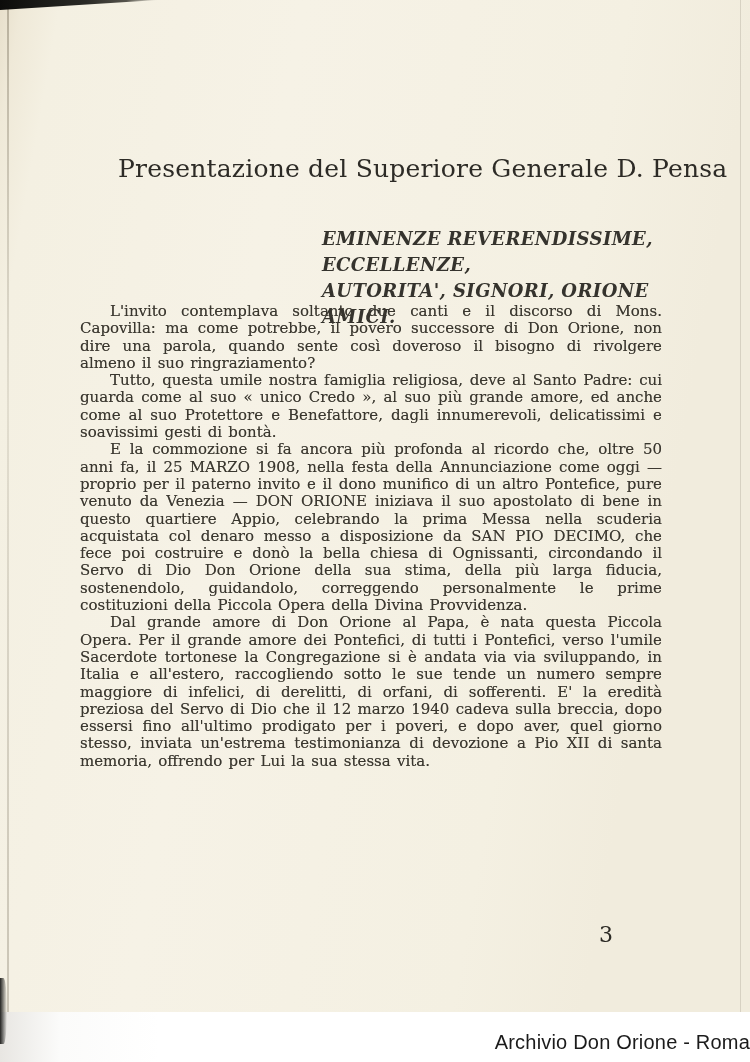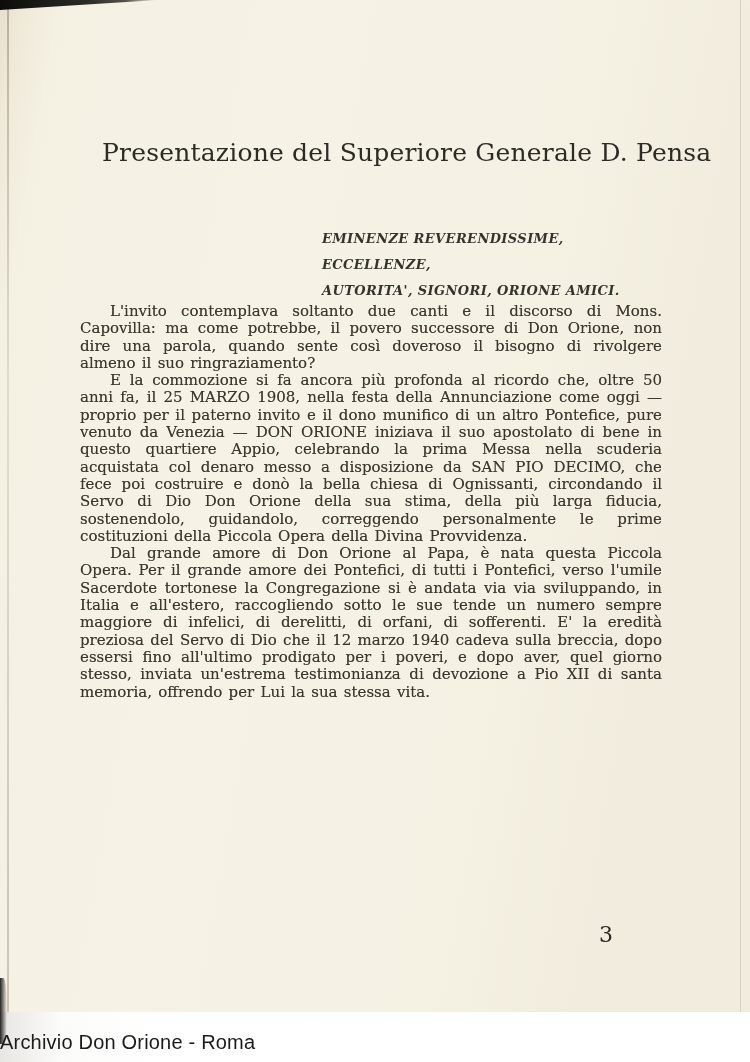--- a/index.html
+++ b/index.html
@@ -74,35 +74,35 @@
     bottom: -7px;
     height: 14px;
     background: linear-gradient(to right, #0e0e0c, #3939356 30%, #3e3e3a 30%, #47474300 100%), #3f3f3b;
     transform: rotate(0.45deg);
     border-top-left-radius: 180px 10px;
   }
   .page-title {
     position: absolute;
     left: 102px; top: 138px;
     width: 600px;
-    margin: 0;
+    margin: 16px;
     font-family: "DejaVu Serif", serif;
     font-weight: normal;
     font-size: 25px;
     letter-spacing: 0.2px;
     color: #2d2b26;
     white-space: nowrap;
   }
   .salutation {
     position: absolute;
     left: 322px; top: 226px;
     width: 340px;
     font-style: italic;
     font-weight: 600;
-    font-size: 13px;
+    font-size: 18px;
     line-height: 26px;
     letter-spacing: 0.4px;
     color: #35332d;
   }
   .body-text {
     position: absolute;
     left: 80px; top: 303px;
     width: 582px;
     color: #3a372f;
     font-size: 15px;
@@ -120,21 +120,21 @@
     left: 586px; top: 922px;
     width: 40px;
     text-align: center;
     font-size: 22px;
     color: #2c2a25;
   }
   .archive-caption {
     position: absolute;
     left: 0; bottom: 8px;
     width: 750px;
-    text-align: left;
+    text-align: right;
     font-family: "Liberation Sans", sans-serif;
     font-size: 20px;
     letter-spacing: 0.2px;
     color: #1b1b1b;
   }
 </style>
 </head>
 <body>
 
 <div class="scan-canvas">
@@ -146,20 +146,21 @@
 
   <h1 class="page-title">Presentazione del Superiore Generale D. Pensa</h1>
 
   <div class="salutation">
     <div>EMINENZE REVERENDISSIME, ECCELLENZE,</div>
     <div>AUTORITA', SIGNORI, ORIONE AMICI.</div>
   </div>
 
   <div class="body-text">
     <p>L'invito contemplava soltanto due canti e il discorso di Mons. Capovilla: ma come potrebbe, il povero successore di Don Orione, non dire una parola, quando sente così doveroso il bisogno di rivolgere almeno il suo ringraziamento?</p>
+    <p>Tutto, questa umile nostra famiglia religiosa, deve al Santo Padre: cui guarda come al suo « unico Credo », al suo più grande amore, ed anche come al suo Protettore e Benefattore, dagli innumerevoli, delicatissimi e soavissimi gesti di bontà.</p>
     <p>E la commozione si fa ancora più profonda al ricordo che, oltre 50 anni fa, il 25 MARZO 1908, nella festa della Annunciazione come oggi — proprio per il paterno invito e il dono munifico di un altro Pontefice, pure venuto da Venezia — DON ORIONE iniziava il suo apostolato di bene in questo quartiere Appio, celebrando la prima Messa nella scuderia acquistata col denaro messo a disposizione da SAN PIO DECIMO, che fece poi costruire e donò la bella chiesa di Ognissanti, circondando il Servo di Dio Don Orione della sua stima, della più larga fiducia, sostenendolo, guidandolo, correggendo personalmente le prime costituzioni della Piccola Opera della Divina Provvidenza.</p>
     <p>Dal grande amore di Don Orione al Papa, è nata questa Piccola Opera. Per il grande amore dei Pontefici, di tutti i Pontefici, verso l'umile Sacerdote tortonese la Congregazione si è andata via via sviluppando, in Italia e all'estero, raccogliendo sotto le sue tende un numero sempre maggiore di infelici, di derelitti, di orfani, di sofferenti. E' la eredità preziosa del Servo di Dio che il 12 marzo 1940 cadeva sulla breccia, dopo essersi fino all'ultimo prodigato per i poveri, e dopo aver, quel giorno stesso, inviata un'estrema testimonianza di devozione a Pio XII di santa memoria, offrendo per Lui la sua stessa vita.</p>
   </div>
 
   <div class="page-number">3</div>
 
   <div class="footer-strip"></div>
   <div class="left-sliver"></div>
   <div class="bottom-band"></div>
 

